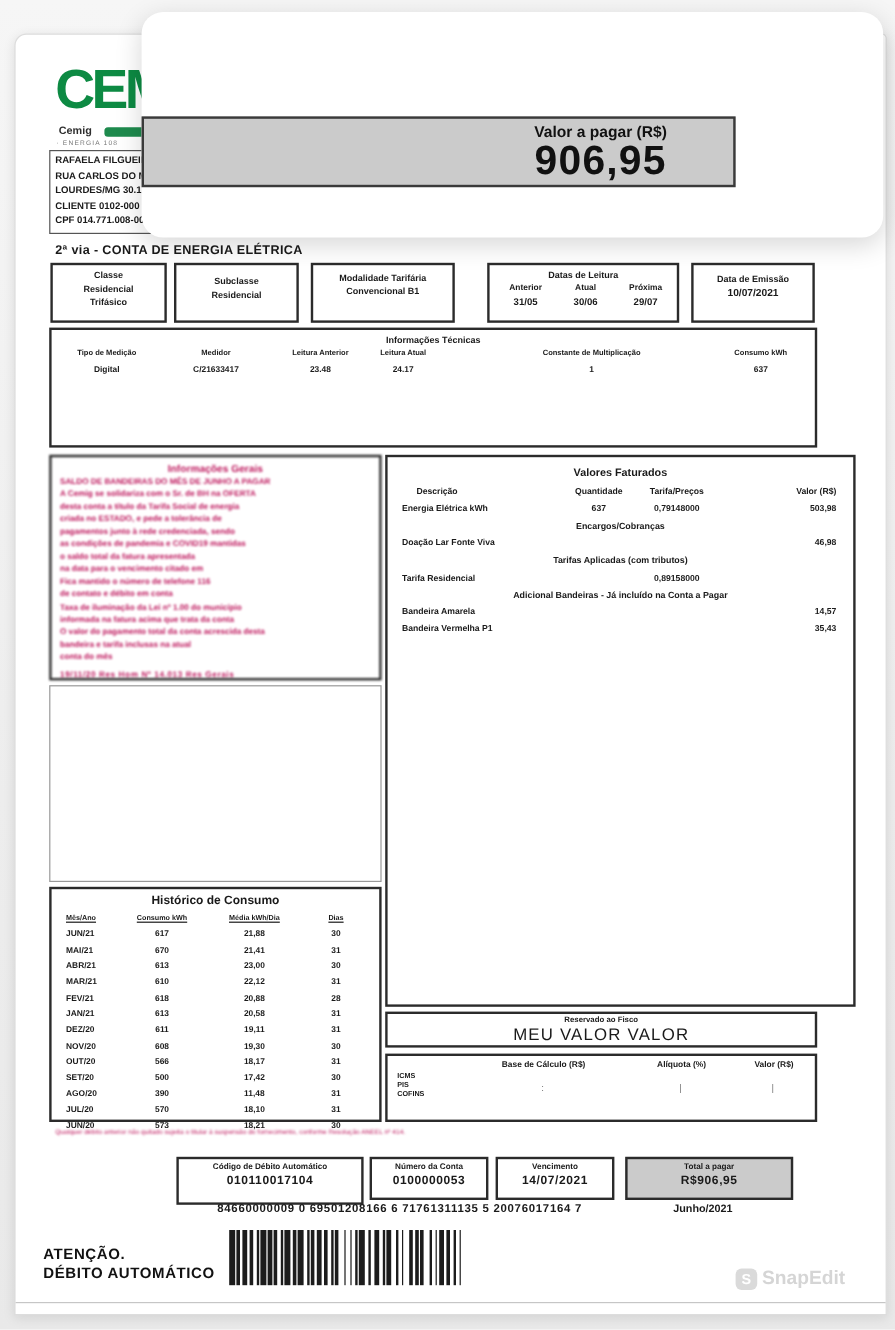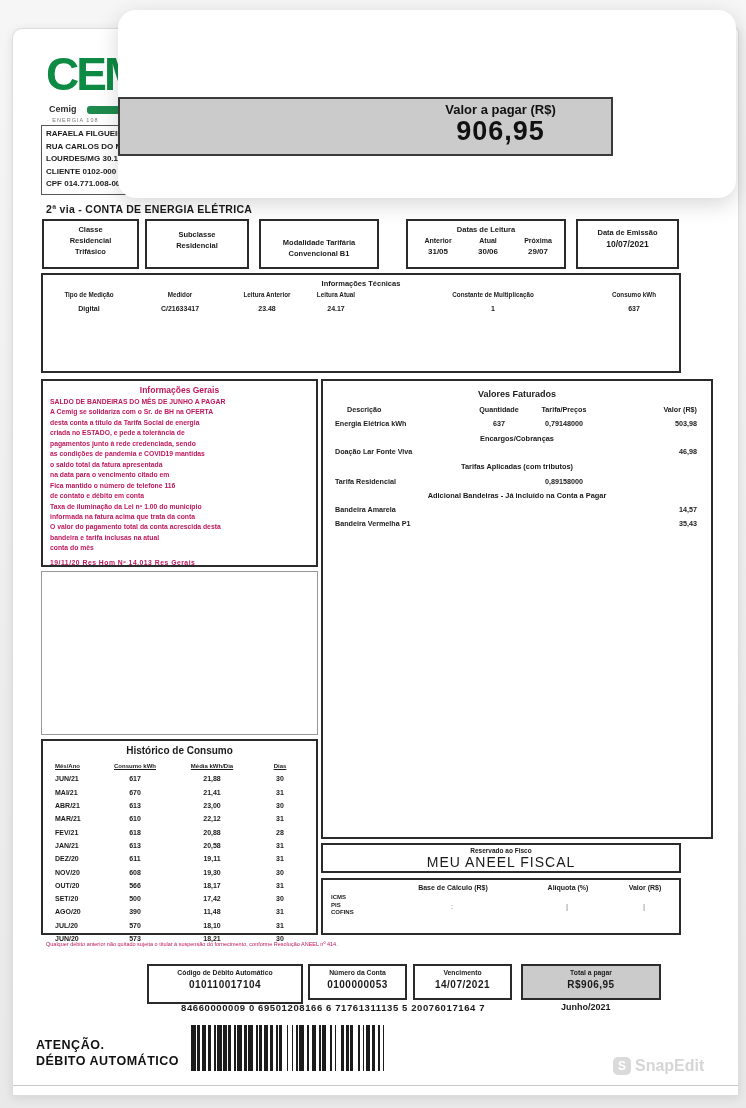--- a/index.html
+++ b/index.html
@@ -57,21 +57,21 @@
   
   .fb-label{font-size:6.8px;font-weight:bold;text-align:center;margin-top:3px;line-height:8px;}
   .fb-value{font-size:10px;font-weight:bold;text-align:center;margin-top:2px;letter-spacing:.5px;}
   
   #card{position:absolute;left:118px;top:10px;width:618px;height:188px;background:#fff;
         border-radius:18px;box-shadow:0 6px 22px rgba(0,0,0,.16);z-index:50;}
   #valuebar{position:absolute;left:0;top:87px;width:491px;height:55px;background:#cbcbcb;
             border:2px solid #3a3a3a;}
   #valuebox{position:absolute;left:278px;top:3px;width:205px;text-align:center;color:#111;}
   #valor-label{font-size:13px;font-weight:bold;}
-  #valor-amount{font-size:27px;font-weight:bold;letter-spacing:1px;line-height:1.05;}
+  #valor-amount{font-size:34px;font-weight:bold;letter-spacing:1px;line-height:1.05;}
   
   #digitline{font-size:9.5px;font-weight:bold;letter-spacing:.6px;}
   #attention{font-size:12.5px;font-weight:bold;letter-spacing:.5px;line-height:16px;color:#111;filter:blur(.35px);}
   #barcode{display:flex;align-items:stretch;}
   #watermark{color:rgba(150,150,150,.40);font-size:16px;font-weight:bold;display:flex;align-items:center;gap:4px;}
   #watermark .wicon{width:18px;height:18px;border-radius:5px;background:rgba(150,150,150,.35);
                     color:#fff;font-size:12px;display:flex;align-items:center;justify-content:center;}
   .bottomline{position:absolute;left:0;width:725px;height:1px;background:#c6c6c6;}
 </style>
 </head>
@@ -104,21 +104,21 @@
     <div class="box fz" style="left:29px;top:190px;width:97px;height:50px;">
       <div class="hb-l1">Classe</div>
       <div class="hb-l2">Residencial</div>
       <div class="hb-l2">Trifásico</div>
     </div>
     <div class="box fz" style="left:132px;top:190px;width:104px;height:50px;">
       <div class="hb-l1" style="margin-top:9px;">Subclasse</div>
       <div class="hb-l2">Residencial</div>
     </div>
     <div class="box fz" style="left:246px;top:190px;width:120px;height:50px;">
-      <div class="hb-l1" style="margin-top:17px;">Modalidade Tarifária</div>
+      <div class="hb-l1" style="margin-top:6px;">Modalidade Tarifária</div>
       <div class="hb-l2">Convencional B1</div>
     </div>
     <div class="box fz" style="left:393px;top:190px;width:160px;height:50px;">
       <div class="hb-l1">Datas de Leitura</div>
       <div class="rd-col" style="left:5px;">
         <div>Anterior</div>
           <div class="rd-val">31/05</div>
       </div>
       <div class="rd-col" style="left:55px;">
         <div>Atual</div>
@@ -296,21 +296,21 @@
         <span class="v-val">14,57</span>
       </div>
       <div class="v-row" style="top:138px;">
         <span class="v-desc">Bandeira Vermelha P1</span>
         <span class="v-val">35,43</span>
       </div>
     </div>
 
     <div class="box fz" style="left:308px;top:814px;width:360px;height:30px;">
       <div class="ctr b" style="font-size:6.5px;margin-top:2px;">Reservado ao Fisco</div>
-      <div class="ctr" style="font-size:14px;letter-spacing:1px;margin-top:0;">MEU ANEEL FISCAL</div>
+      <div class="ctr" style="font-size:14px;letter-spacing:1px;margin-top:0;">MEU VALOR VALOR</div>
     </div>
 
     <div class="box fz" style="left:308px;top:849px;width:360px;height:57px;">
       <div class="tax-col" style="left:70px;top:4px;width:120px;">Base de Cálculo (R$)</div>
       <div class="tax-col" style="left:200px;top:4px;width:90px;">Alíquota (%)</div>
       <div class="tax-col" style="left:288px;top:4px;width:68px;">Valor (R$)</div>
       <div class="abs" style="left:8px;top:14px;">
         <div class="tax-lab">ICMS</div>
         <div class="tax-lab">PIS</div>
         <div class="tax-lab">COFINS</div>

